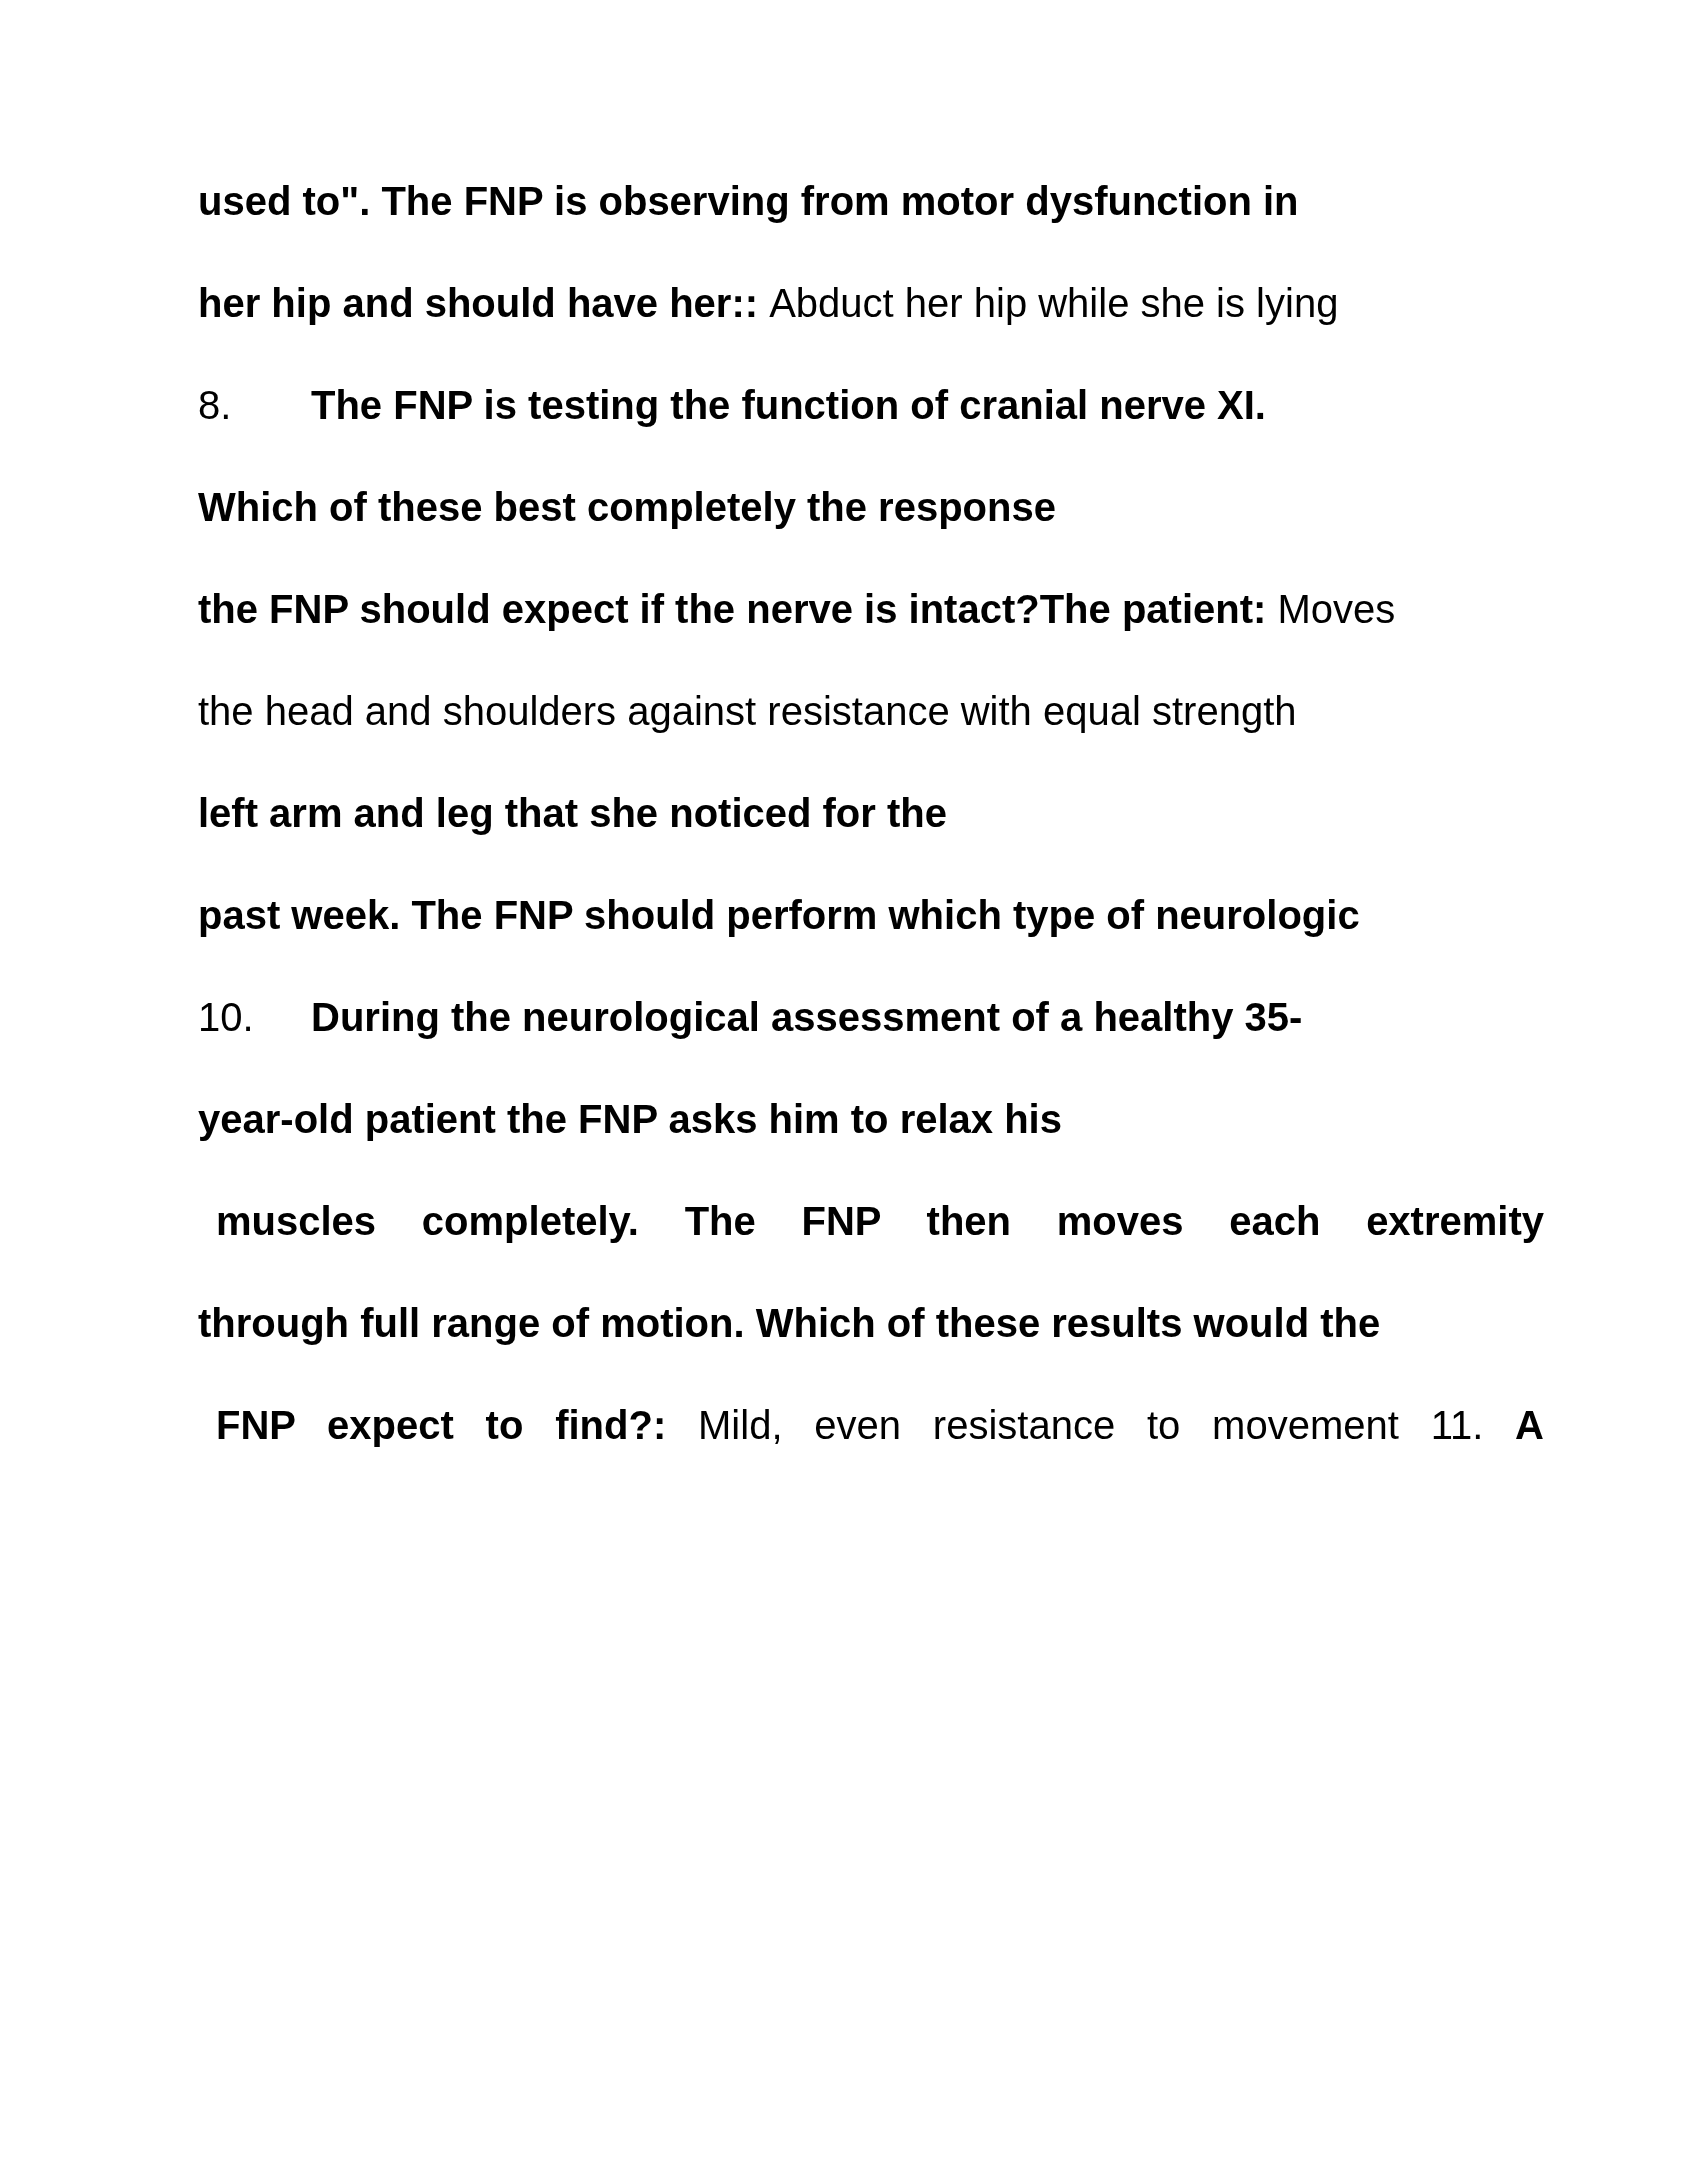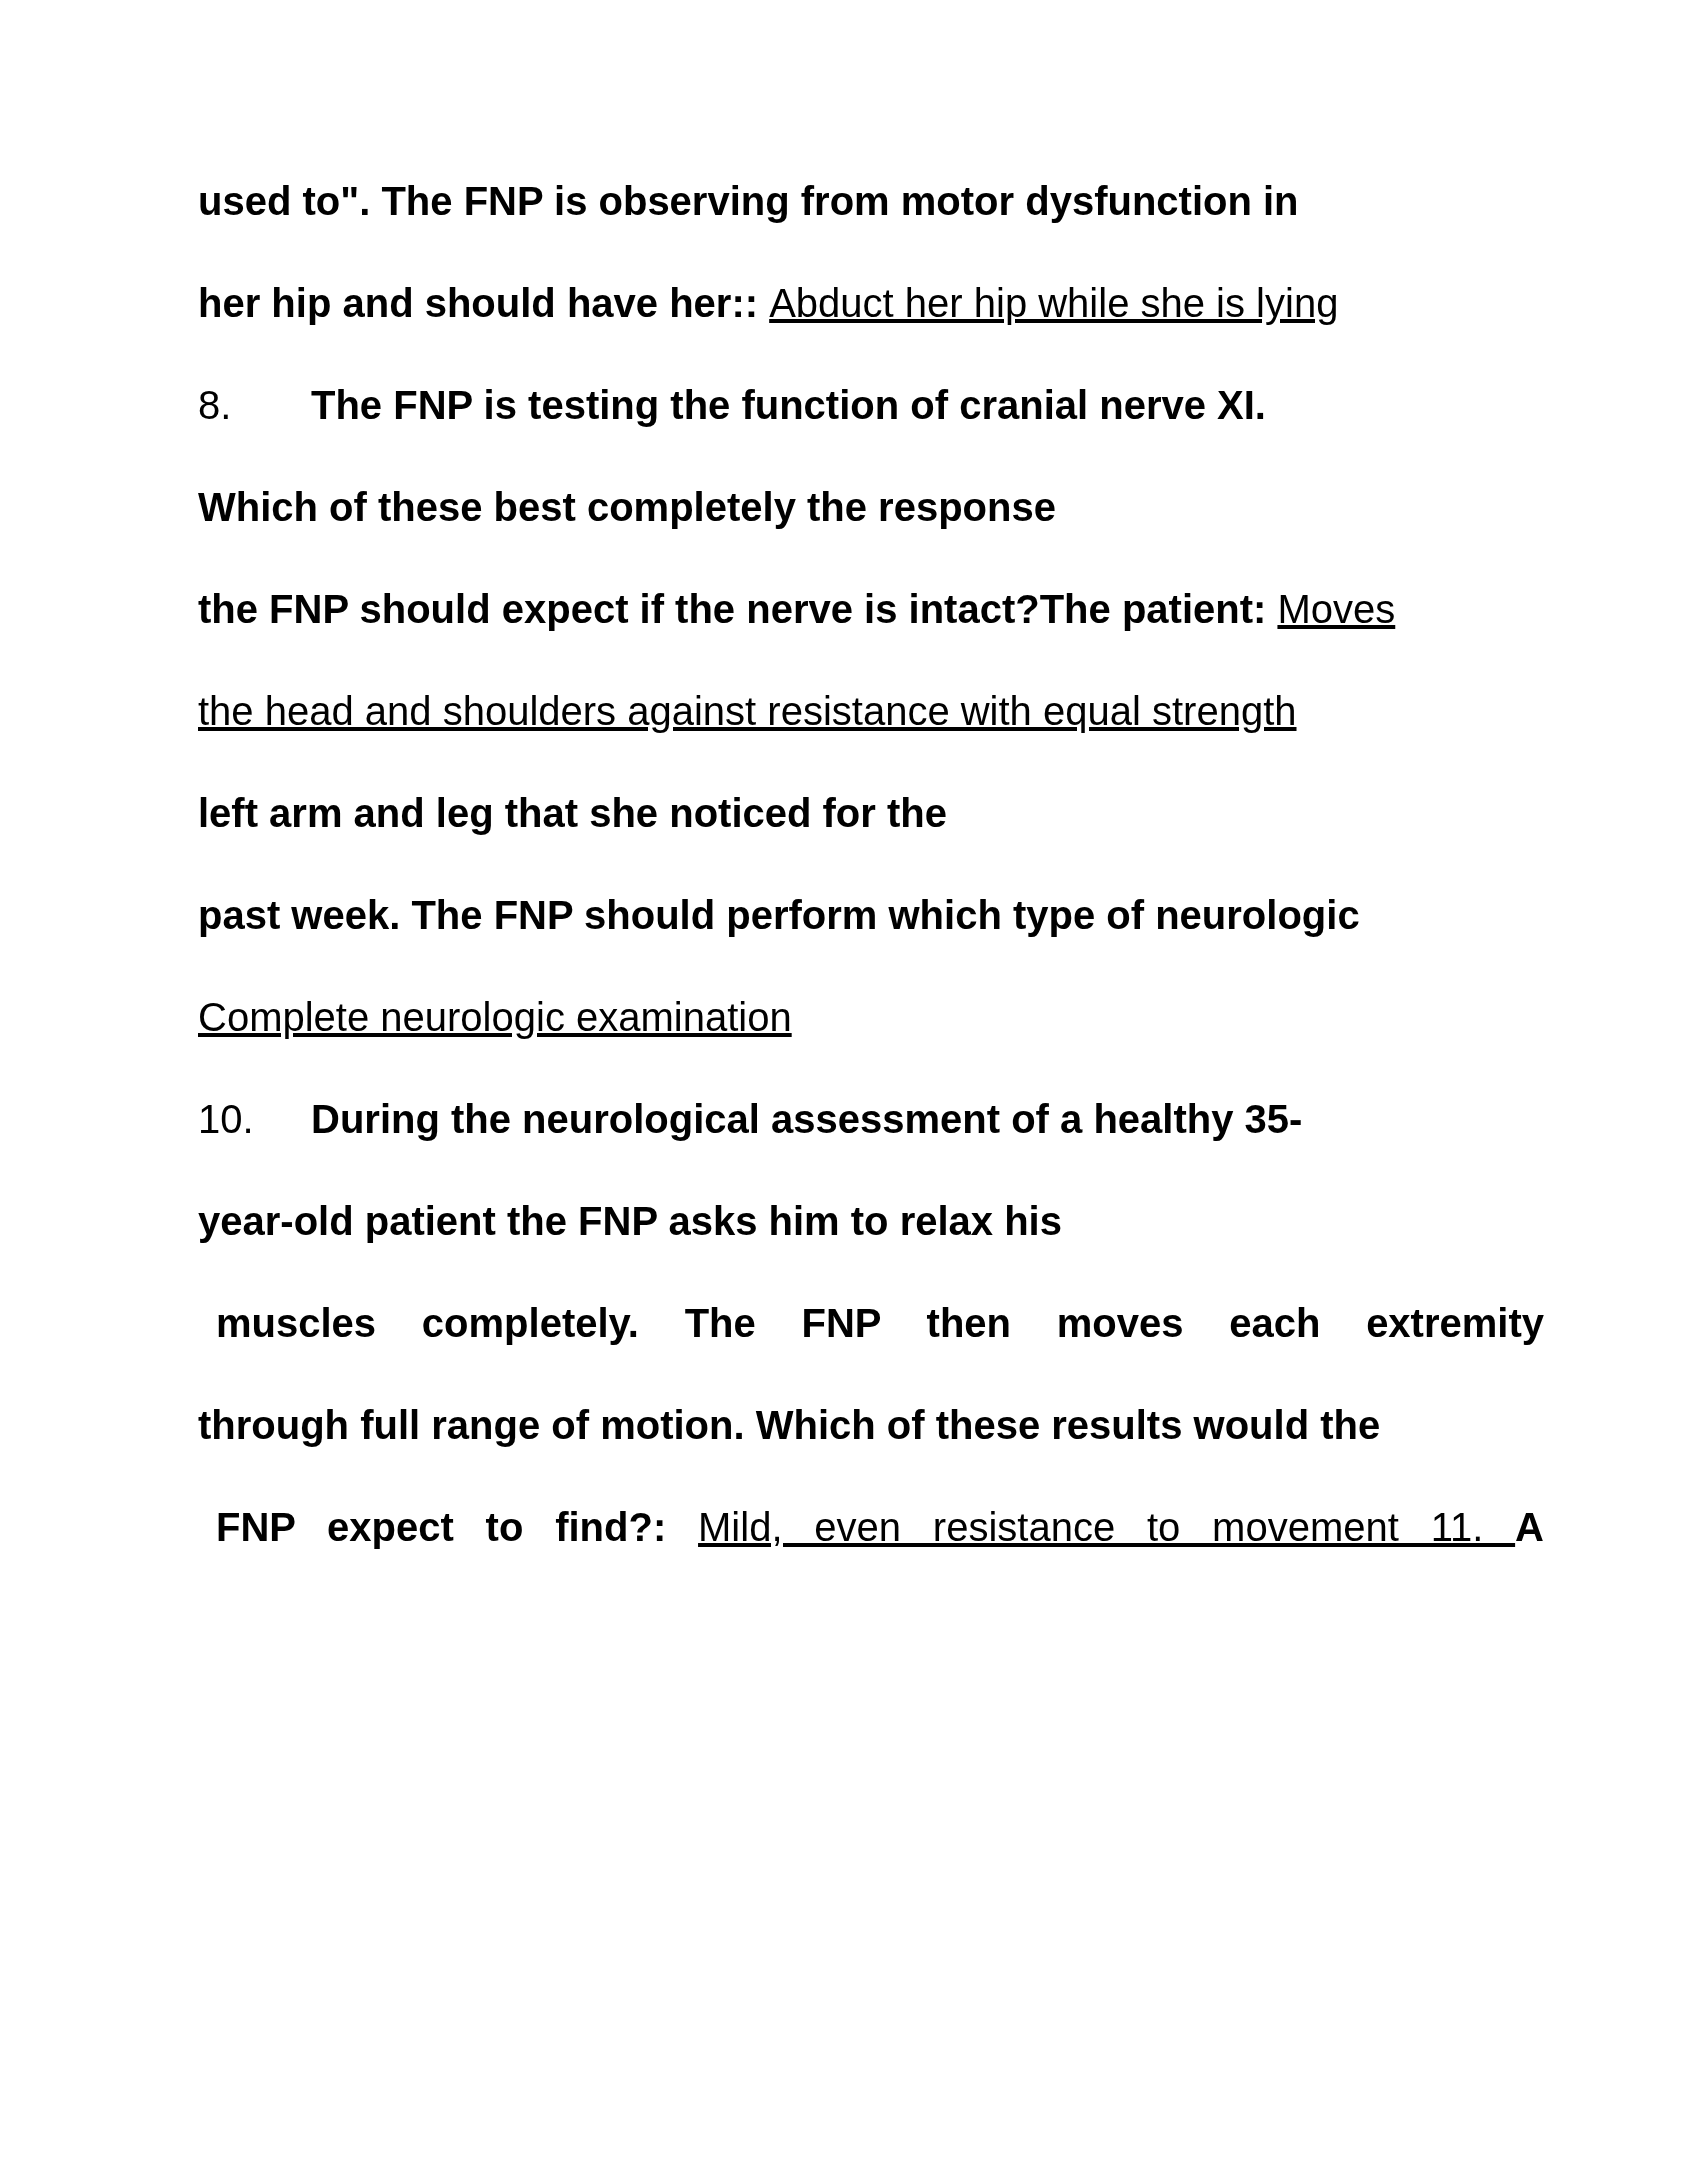--- a/index.html
+++ b/index.html
@@ -37,41 +37,40 @@
     text-align: left;
     font-weight: 400;
   }
   .line.justify {
     white-space: normal;
     text-align: justify;
     text-align-last: justify;
     margin-left: 18px;
   }
   .line .b { font-weight: 700; }
-  .line .r { font-weight: 400; text-decoration: underline; }
+  .line .r { font-weight: 400; }
   .line .qnum {
     display: inline-block;
     width: 113px;
     font-weight: 400;
   }
 </style>
 </head>
 <body>
 
 <div class="page">
   <div class="text-block">
       <div class="line"><span class="b">used to". The FNP is observing from motor dysfunction in</span></div>
       <div class="line"><span class="b">her hip and should have her:: </span><span class="r">Abduct her hip while she is lying</span></div>
       <div class="line"><span class="qnum">8.</span><span class="b">The FNP is testing the function of cranial nerve XI.</span></div>
       <div class="line"><span class="b">Which of these best completely the response</span></div>
       <div class="line"><span class="b">the FNP should expect if the nerve is intact?The patient: </span><span class="r">Moves</span></div>
       <div class="line"><span class="r">the head and shoulders against resistance with equal strength</span></div>
       <div class="line"><span class="b">left arm and leg that she noticed for the</span></div>
       <div class="line"><span class="b">past week. The FNP should perform which type of neurologic</span></div>
-      <div class="line"><span class="r">Complete neurologic examination</span></div>
       <div class="line"><span class="qnum">10.</span><span class="b">During the neurological assessment of a healthy 35-</span></div>
       <div class="line"><span class="b">year-old patient the FNP asks him to relax his</span></div>
       <div class="line justify"><span class="b">muscles completely. The FNP then moves each extremity</span></div>
       <div class="line"><span class="b">through full range of motion. Which of these results would the</span></div>
       <div class="line justify"><span class="b">FNP expect to find?: </span><span class="r">Mild, even resistance to movement 11. </span><span class="b">A</span></div>
     </div>
 </div>
 
 
 </body></html>

